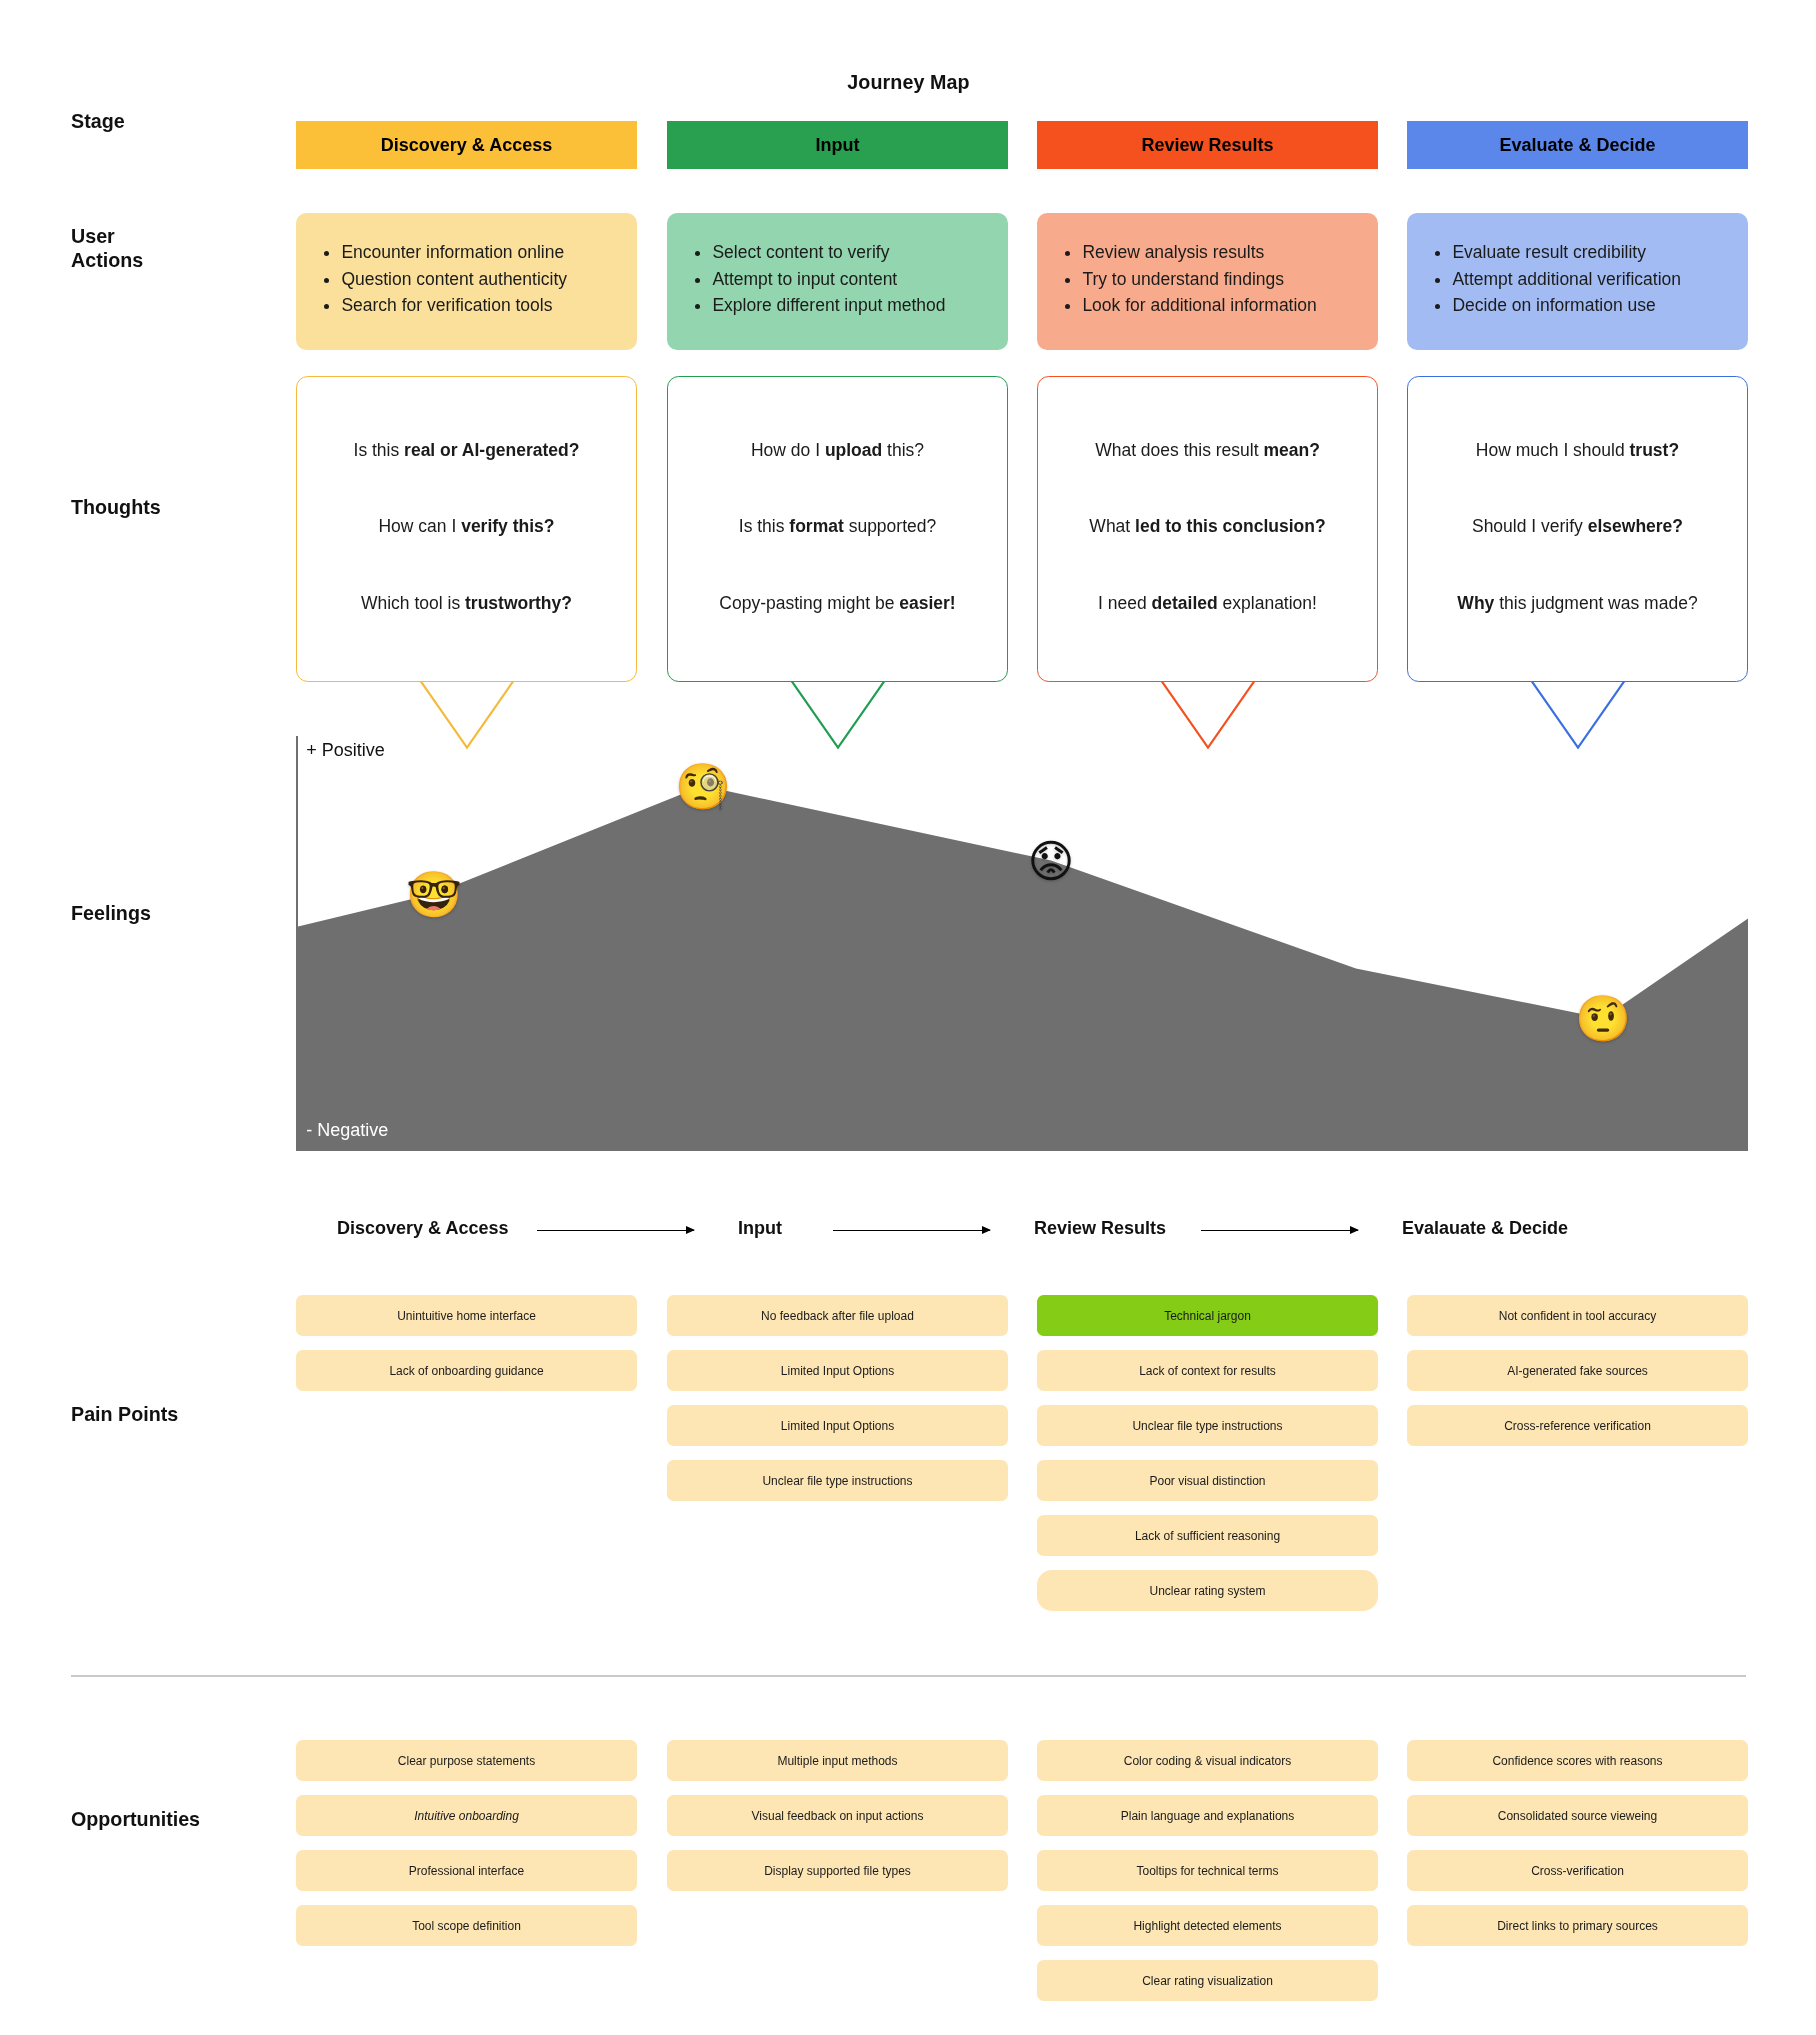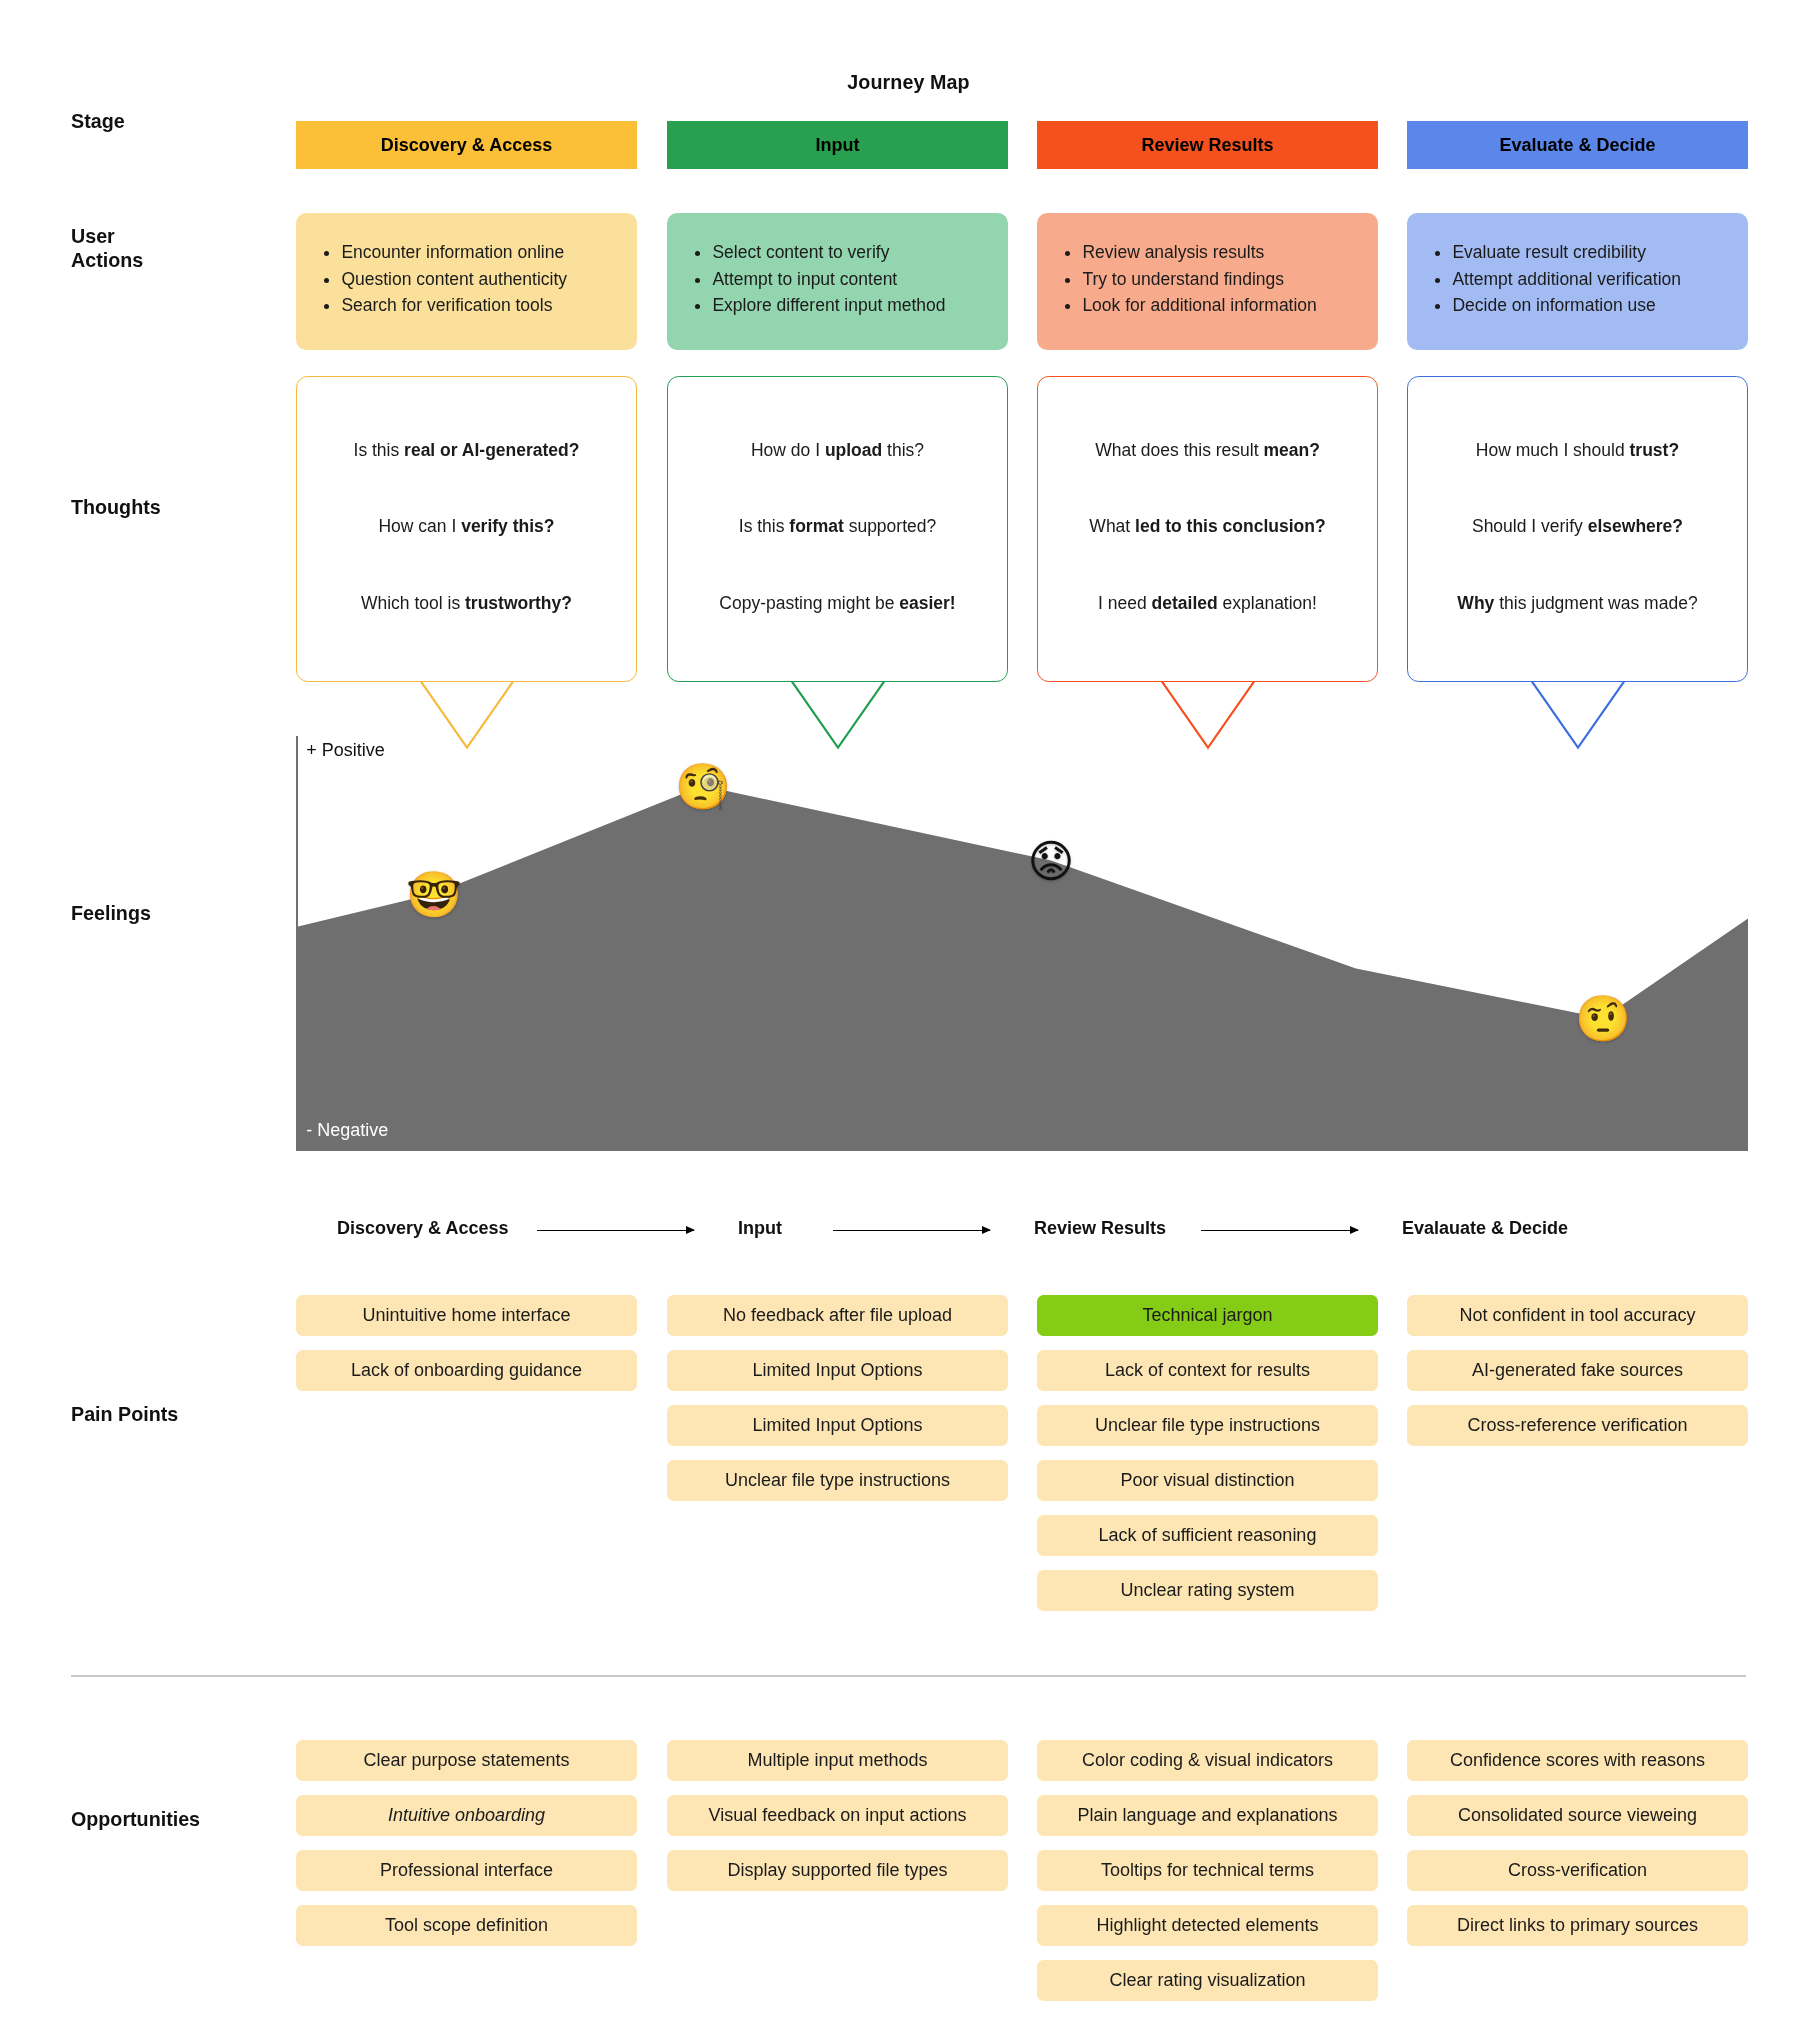--- a/index.html
+++ b/index.html
@@ -139,21 +139,21 @@
     border-bottom: 4.4px solid transparent;
   }
 
   
   .pill {
     background: #fde6b4;
     border-radius: 6.6px;
     height: 41px;
     margin-bottom: 14px;
     display: flex; align-items: center; justify-content: center;
-    font-size: 18px; color: #1b1b1b;
+    font-size: 12px; color: #1b1b1b;
     text-align: center;
     padding: 0 8.7px;
   }
   .pain-row { position: absolute; top: 1295px; }
   .opp-row  { position: absolute; top: 1740px; }
 
   .divider {
     position: absolute;
     left: 71px; top: 1675px;
     width: 1675px; height: 1.5px;
@@ -312,21 +312,21 @@
     <div class="pill" style="background: rgb(253, 230, 180);">Limited Input Options</div>
     <div class="pill" style="background: rgb(253, 230, 180);">Limited Input Options</div>
     <div class="pill" style="background: rgb(253, 230, 180);">Unclear file type instructions</div>
   </div>
 <div class="col c2 pain-row" id="pain-2">
     <div class="pill" style="background: #84cc16;">Technical jargon</div>
     <div class="pill" style="background: rgb(253, 230, 180);">Lack of context for results</div>
     <div class="pill" style="background: rgb(253, 230, 180);">Unclear file type instructions</div>
     <div class="pill" style="background: rgb(253, 230, 180);">Poor visual distinction</div>
     <div class="pill" style="background: rgb(253, 230, 180);">Lack of sufficient reasoning</div>
-    <div class="pill" style="background: rgb(253, 230, 180);">Unclear rating system</div>
+    <div class="pill" style="background: rgb(253, 230, 180); border-radius: 15px;">Unclear rating system</div>
   </div>
 <div class="col c3 pain-row" id="pain-3">
     <div class="pill" style="background: rgb(253, 230, 180);">Not confident in tool accuracy</div>
     <div class="pill" style="background: rgb(253, 230, 180);">AI-generated fake sources</div>
     <div class="pill" style="background: rgb(253, 230, 180);">Cross-reference verification</div>
   </div>
 
 <div class="divider" style="background: rgb(201, 201, 201);"></div>
 
 <div class="col c0 opp-row" id="opp-0">

